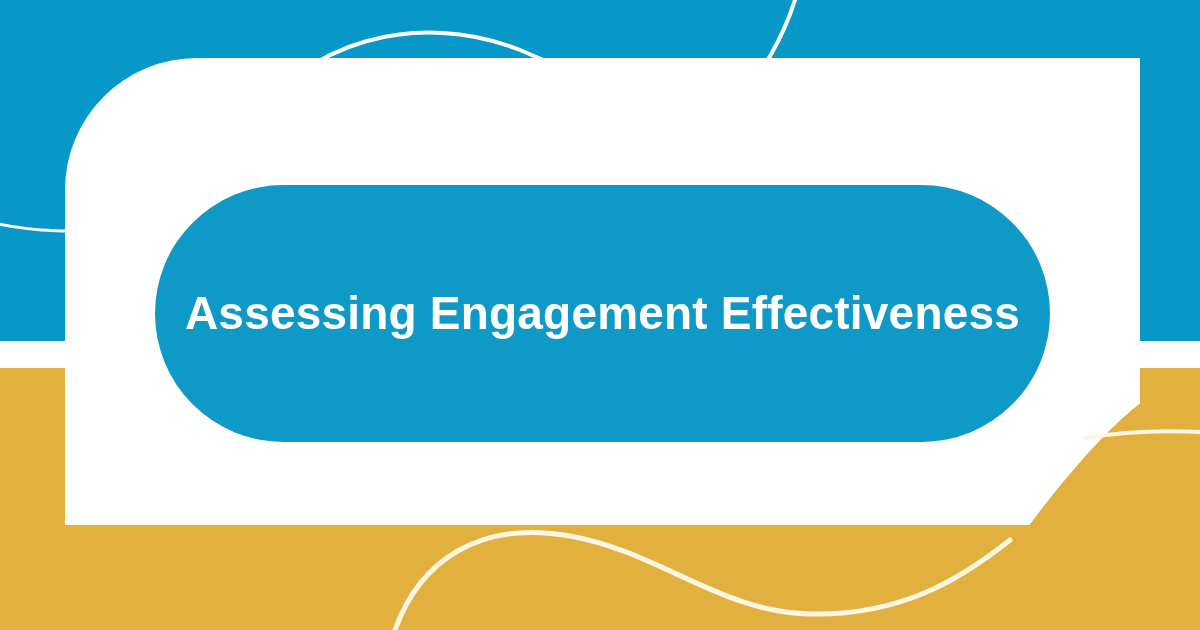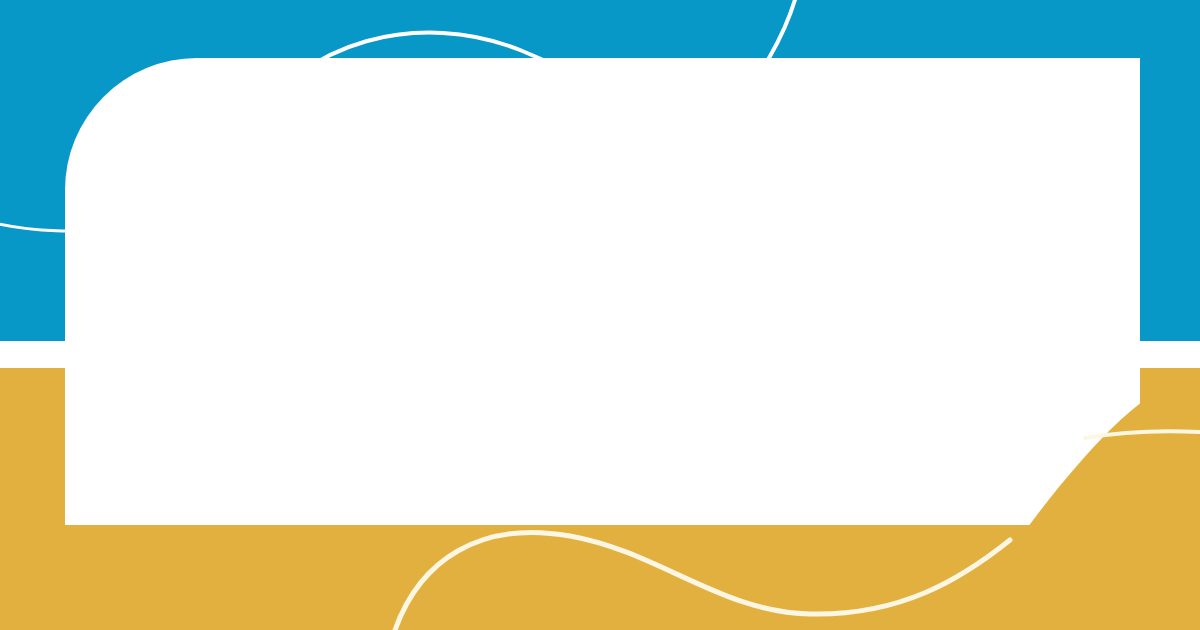--- a/index.html
+++ b/index.html
@@ -98,14 +98,17 @@
   <div class="white-card"></div>
 
   <svg class="deco" width="1200" height="630" viewBox="0 0 1200 630">
     <path d="M 1200 370 L 1200 630 L 960 630 C 1000 560, 1060 480, 1110 430 C 1140 400, 1170 380, 1200 370 Z" fill="#e2b03e"></path>
     <path d="M 1085 438 C 1120 432, 1160 430, 1200 432" fill="none" stroke="#fdf6e3" stroke-width="4" stroke-linecap="round"></path>
     <g clip-path="url(#clipYellow)">
       <path d="M 395 630 C 420 560, 480 520, 570 536 C 660 552, 720 612, 810 614 C 900 616, 960 580, 1010 540" fill="none" stroke="#fdf6e3" stroke-width="5" stroke-linecap="round"></path>
     </g>
   </svg>
 
+  <div class="title-pill">
+    <div class="title-text">Assessing Engagement Effectiveness</div>
+  </div>
 
 </div>
 
 </body></html>

